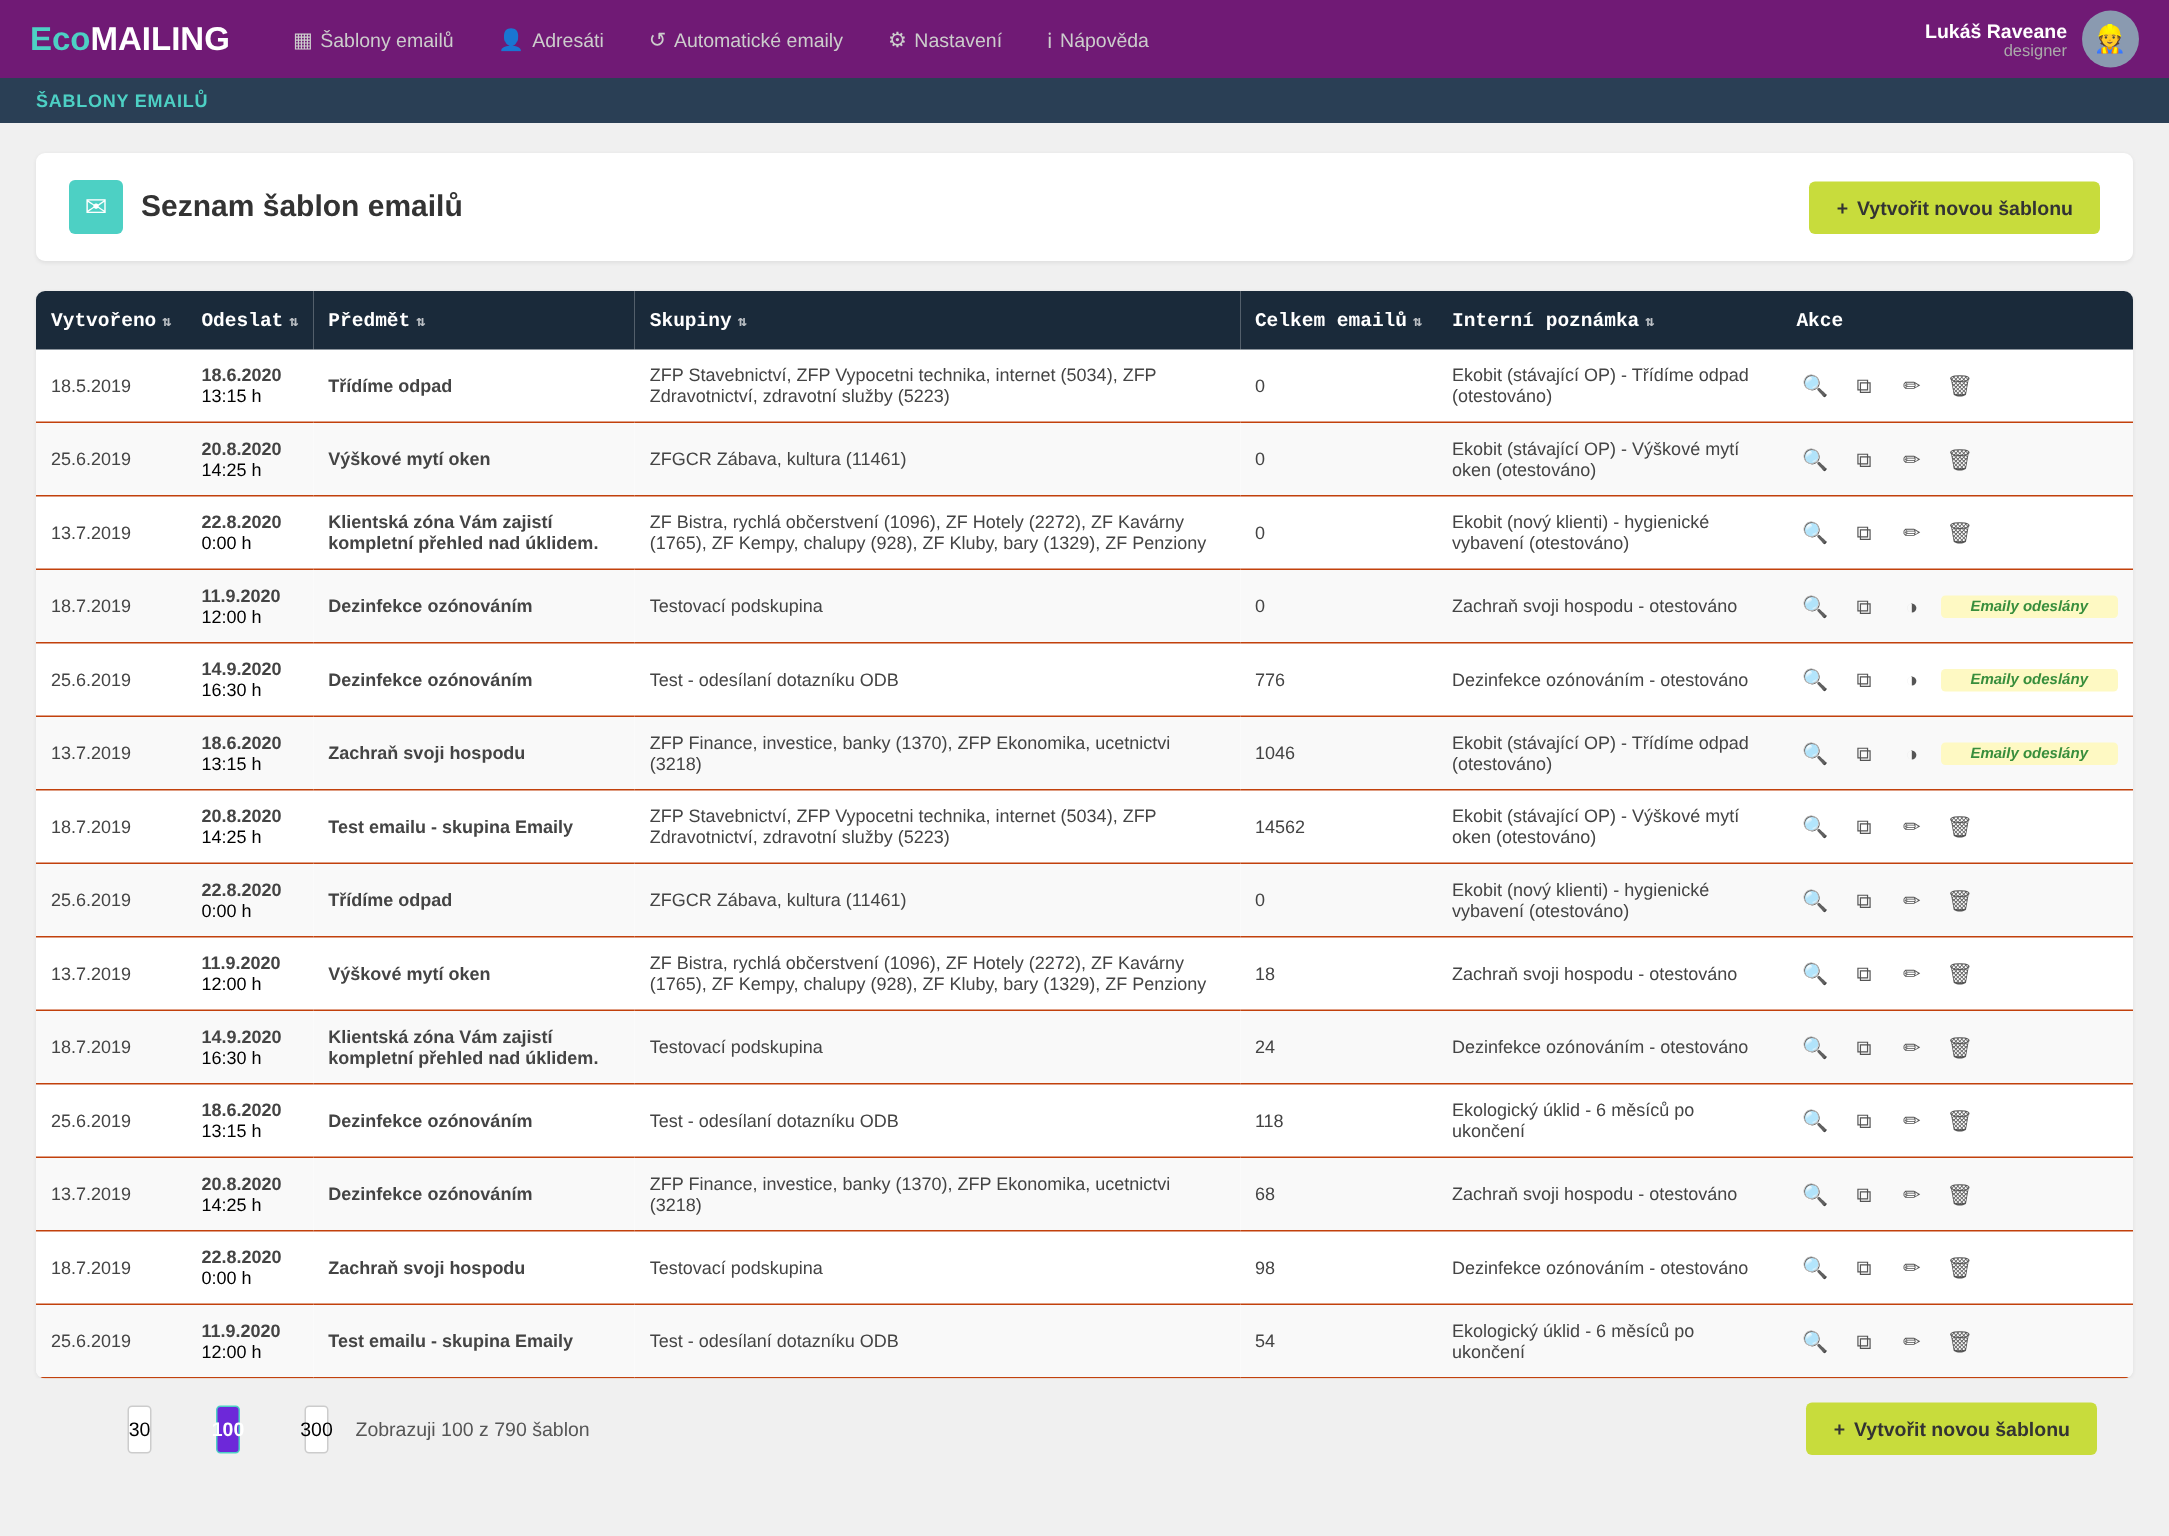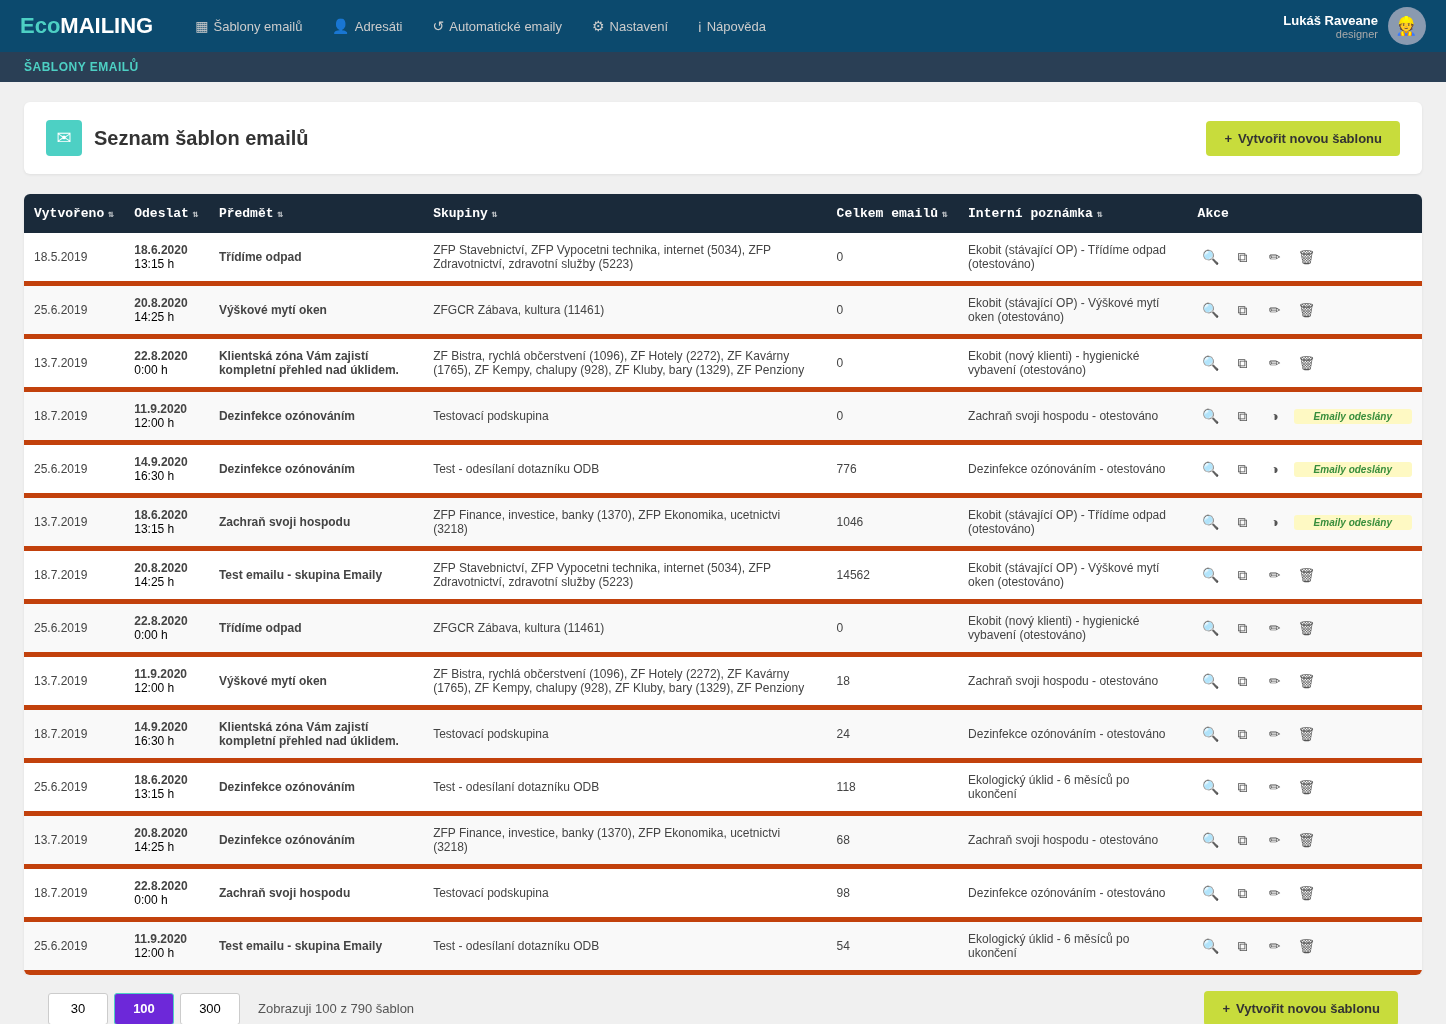--- a/index.html
+++ b/index.html
@@ -1,20 +1,20 @@
 <!DOCTYPE html>
 <html><head>
   <meta charset="utf-8">
   <style>
     * { box-sizing: border-box; margin: 0; padding: 0; }
     body { font-family: Arial, sans-serif; font-size: 13px; background: #f0f0f0; color: #333; }
 
     
     .navbar {
-      background: #0c4a6e;
+      background: #701a75;
       display: flex;
       align-items: center;
       padding: 4px 20px;
       height: 52px;
     }
     .logo {
       font-size: 22px;
       font-weight: bold;
       color: #fff;
       margin-right: 30px;
@@ -147,21 +147,21 @@
       user-select: none;
       font-family: Liberation Mono, monospace;
     }
     thead th .sort-icon {
       display: inline-block;
       margin-left: 4px;
       font-size: 10px;
       opacity: 0.7;
     }
     tbody tr {
-      border-bottom: 5px solid #c2410c;
+      border-bottom: 1px solid #c2410c;
     }
     tbody tr:nth-child(even) { background: #f9f9f9; }
     tbody td {
       padding: 10px 10px;
       vertical-align: middle;
       font-size: 12px;
       color: #444;
     }
 
     .date-bold { font-weight: bold; }
@@ -203,30 +203,31 @@
       justify-content: space-between;
       padding: 16px 24px;
       background: #f0f0f0;
     }
     .page-size-controls {
       display: flex;
       align-items: center;
       gap: 6px;
     }
     .page-size-btn {
-      width: 60px;
+      width: 16px;
       height: 32px;
       border: 1px solid #ccc;
       background: #fff;
       cursor: pointer;
       font-size: 13px;
       border-radius: 3px;
       display: flex;
       align-items: center;
       justify-content: center;
+      margin-left: 37px;
     }
     .page-size-btn.active {
       background: #6d28d9;
       color: #fff;
       border-color: #4dd0c4;
       font-weight: bold;
     }
     .showing-text {
       font-size: 13px;
       color: #555;

